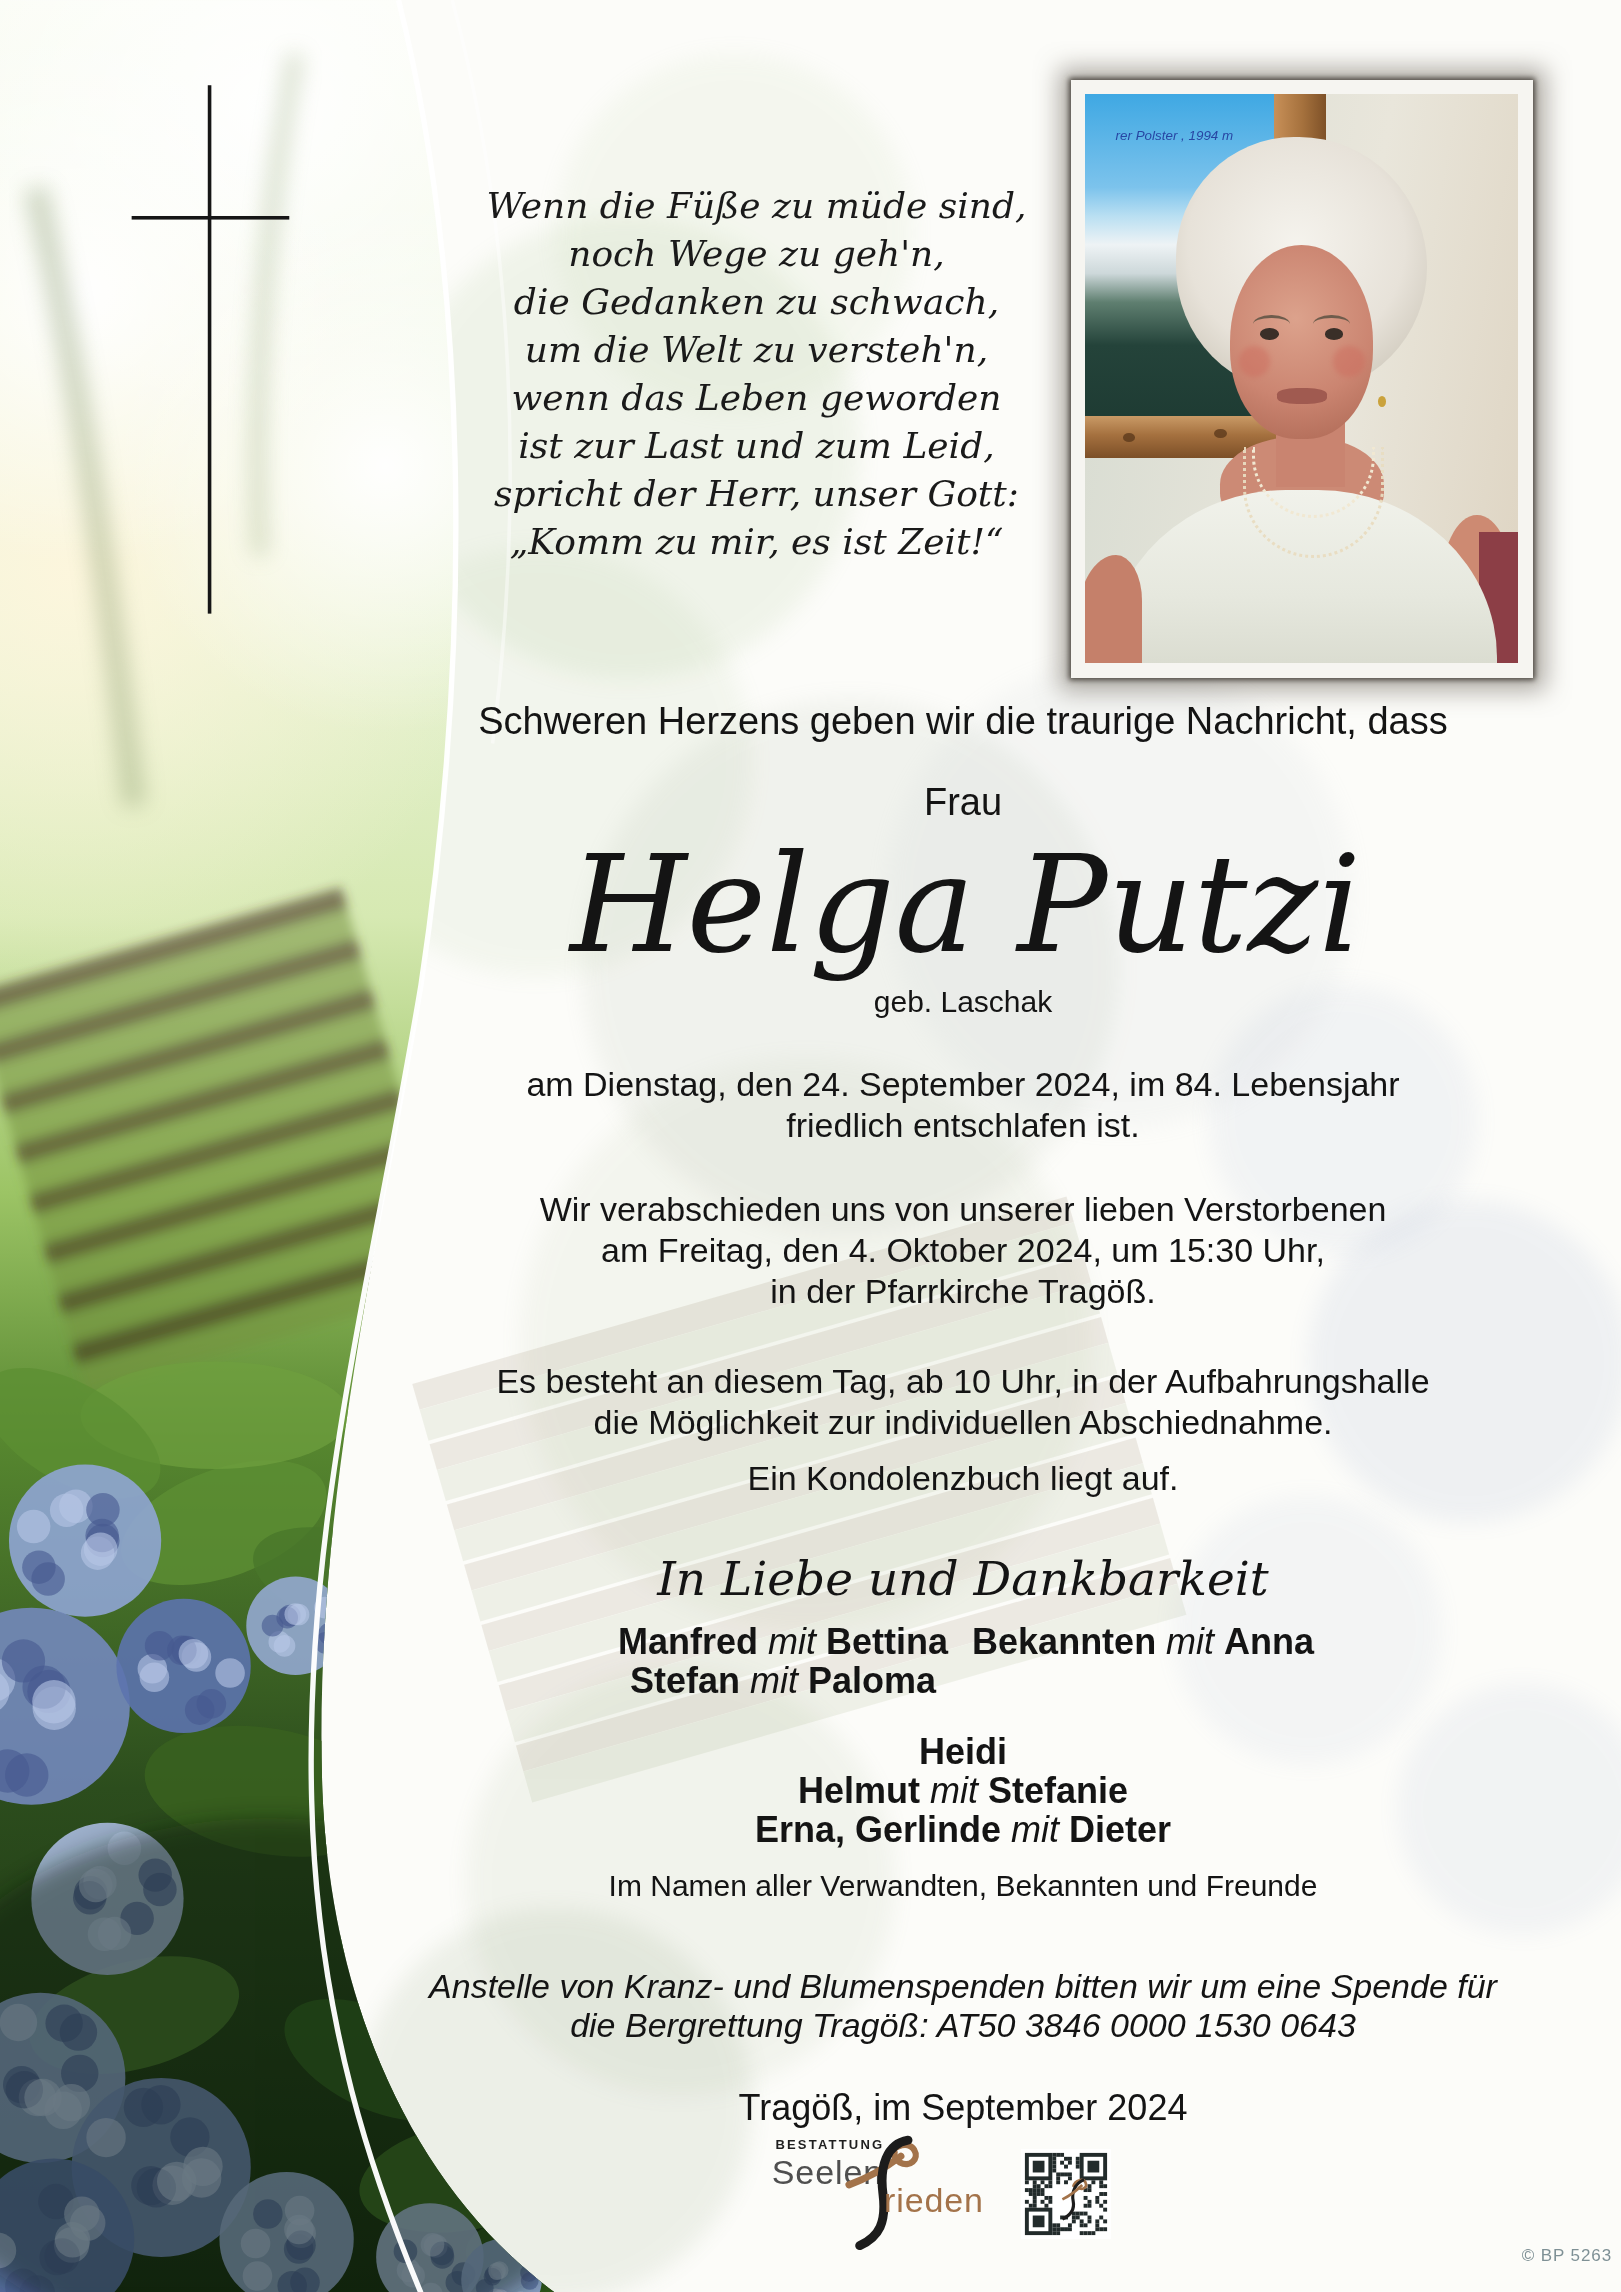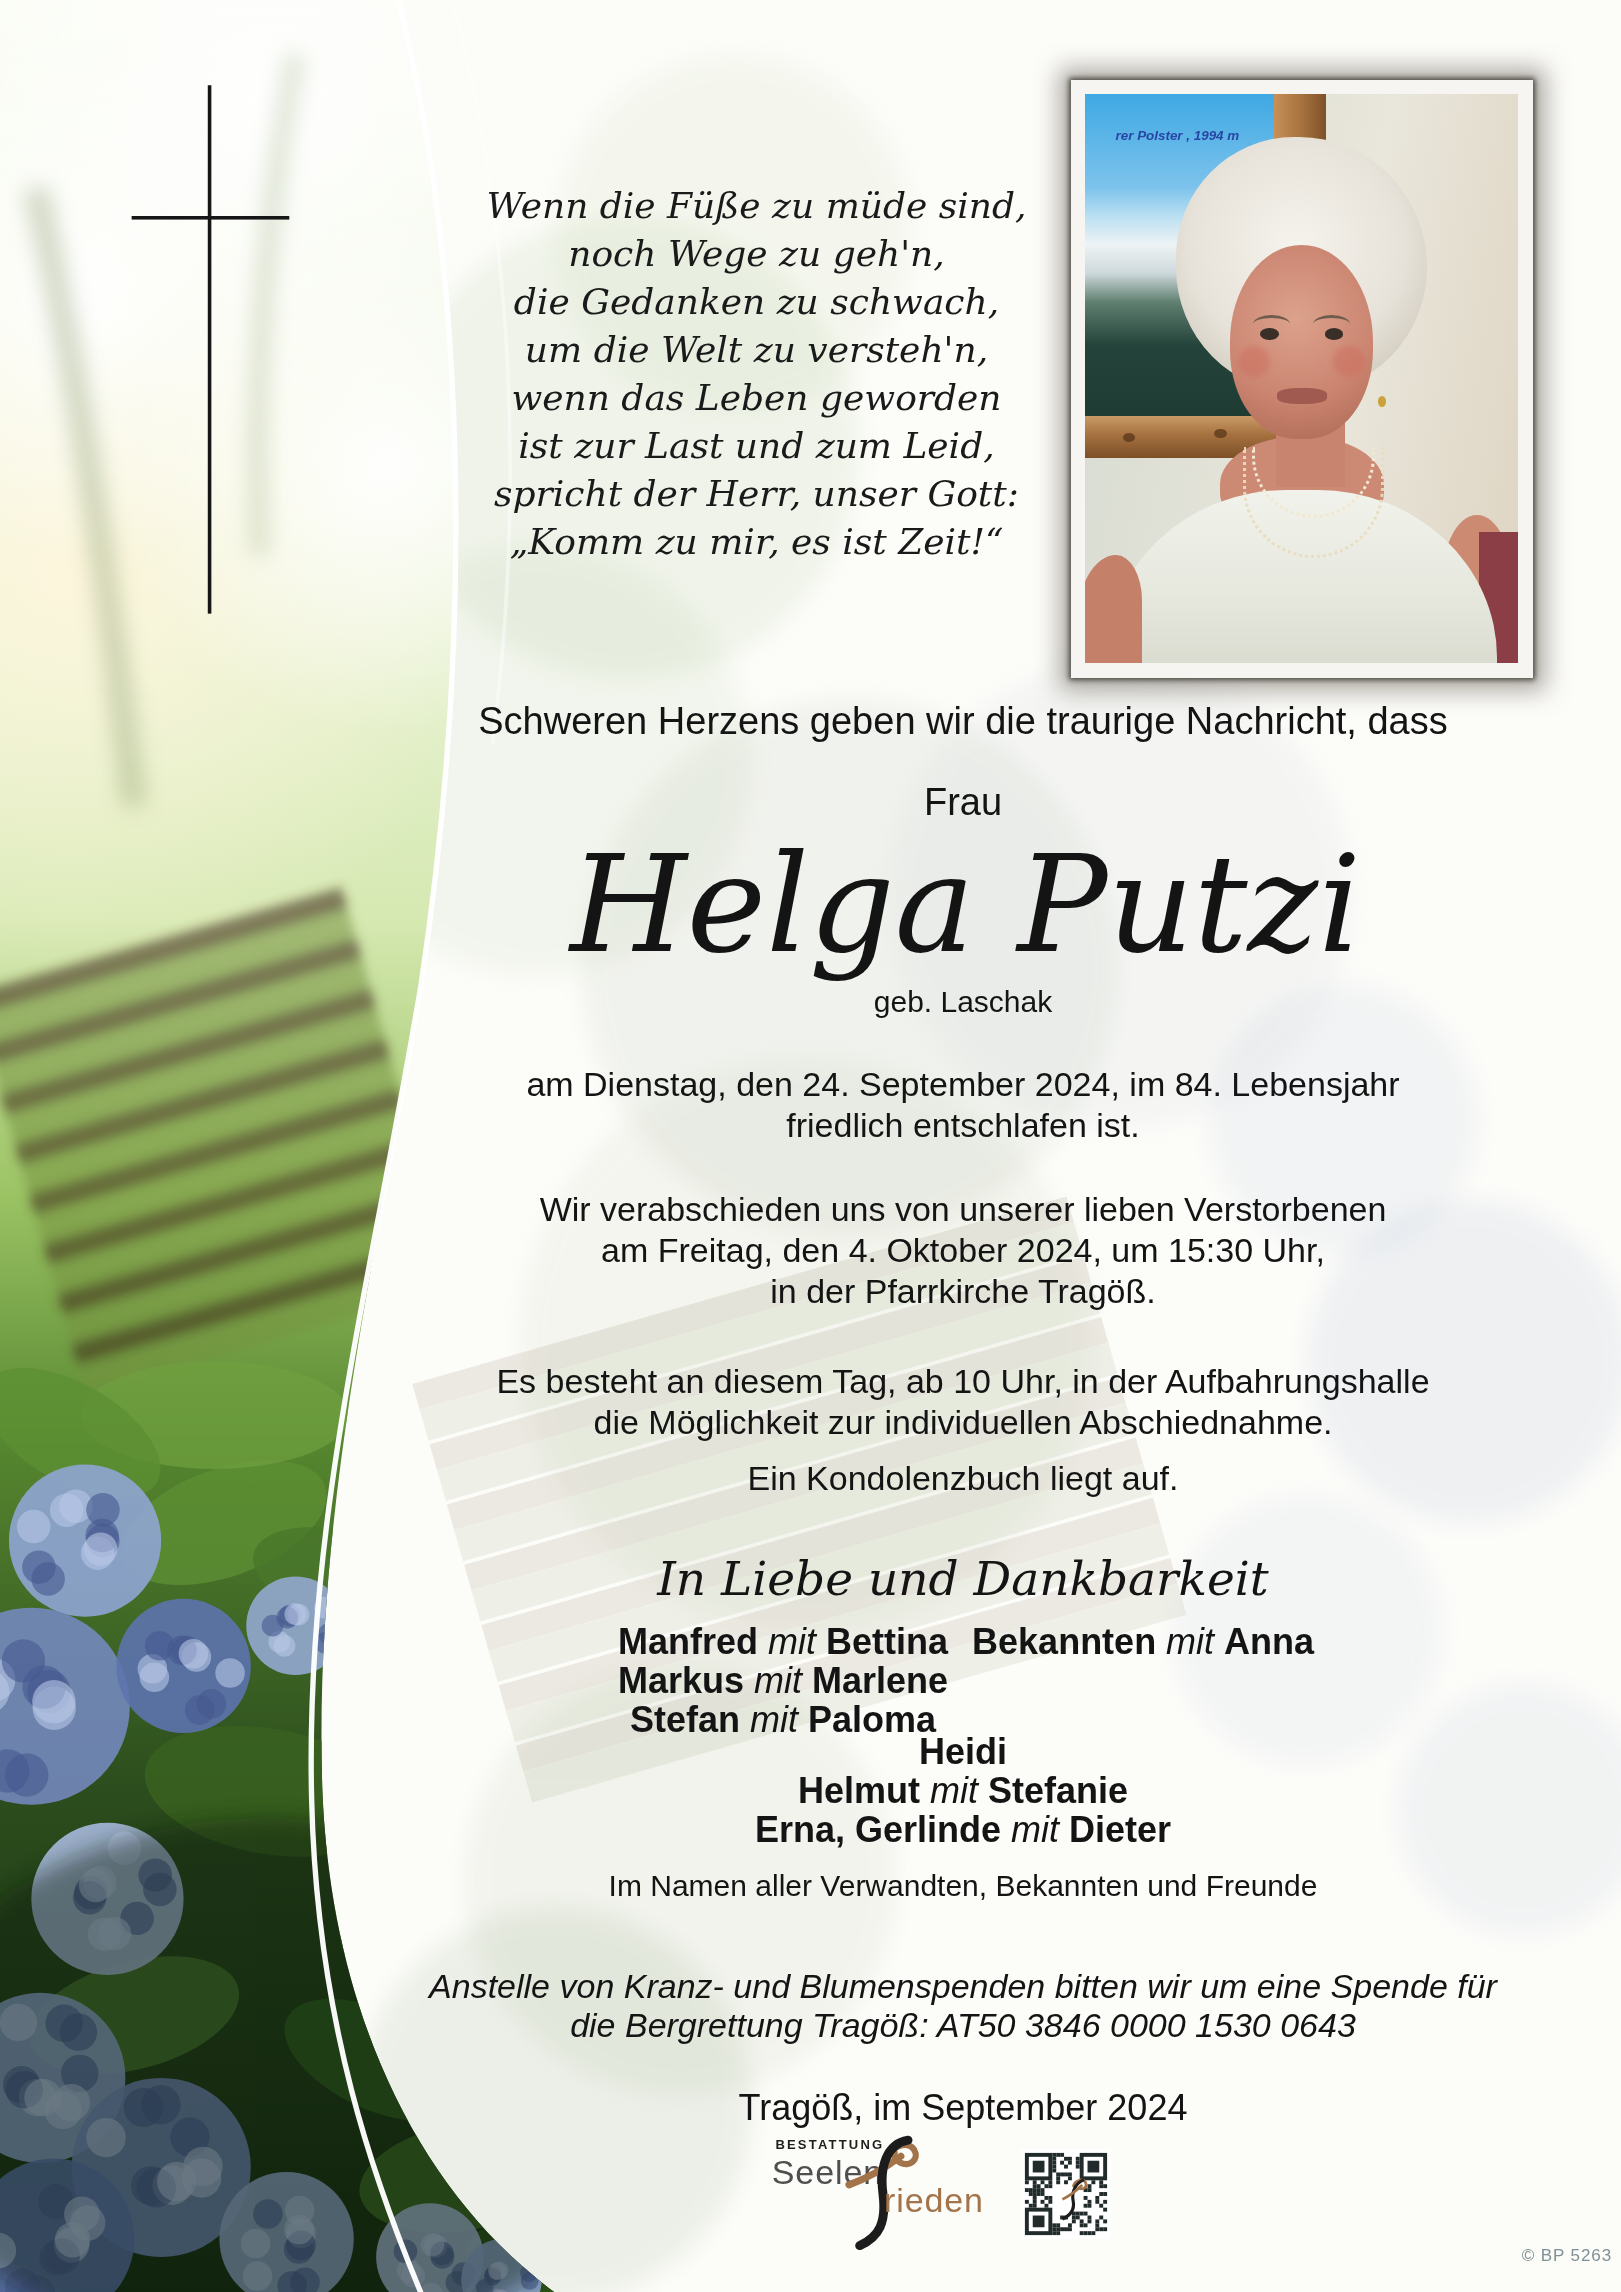--- a/index.html
+++ b/index.html
@@ -38,21 +38,21 @@
   
   .photo{
     left:1071px;top:80px;width:433px;height:569px;
     background:#f6f5f1;padding:14.3px;
     box-shadow:0 0 5.4px 1.8px rgba(55,50,44,.85), 0 0 23px 12.5px rgba(95,88,78,.5);
   }
   .photo-inner{position:relative;width:100%;height:100%;overflow:hidden;
     background:linear-gradient(100deg,#d6dbd1 0%,#e9e6db 58%,#ded4c2 100%);}
   .poster{position:absolute;left:0;top:0;width:46%;height:63%;
     background:linear-gradient(180deg,#3fa8e3 0%,#7cc3ec 26%,#b9dff2 34%,#eef3f5 42%,#cdd8da 50%,#5f7f70 58%,#24433a 70%,#1c3830 100%);}
-  .poster-caption{position:absolute;left:7%;top:6%;font-size:13.4px;color:#223a9c;font-style:italic;white-space:nowrap;opacity:.9;font-weight:bold;}
+  .poster-caption{position:absolute;left:7%;top:6%;font-size:13.4px;color:#223a9c;font-style:italic;white-space:nowrap;opacity:.9;}
   .wood-post{position:absolute;left:43.5%;top:0;width:12%;height:27%;
     background:linear-gradient(90deg,#c89058 0%,#a5713d 55%,#7e5128 100%);}
   .wood-rail{position:absolute;left:0;top:56.5%;width:48%;height:7.5%;
     background:linear-gradient(180deg,#c99a66 0%,#a5713f 45%,#7c4f27 100%);}
   .rail-knot{position:absolute;width:12.5px;height:9px;border-radius:50%;background:#5d3a1c;opacity:.8;}
   .hair{position:absolute;left:21%;top:7.5%;width:58%;height:45%;border-radius:48% 52% 50% 50%;
     background:radial-gradient(circle at 48% 42%, #f5f3ed 0%, #e7e2d9 55%, #cfc9bc 82%, #b9b2a4 100%);}
   .face{position:absolute;left:33.5%;top:26.5%;width:33%;height:34%;border-radius:50% 50% 46% 46%;
     background:radial-gradient(circle at 46% 38%, #dca28c 0%, #cb8571 55%, #b26d59 90%);}
   .brow{position:absolute;top:36%;width:26%;height:8%;border-top:3.6px solid #6e5c4c;border-radius:50%;}
@@ -382,21 +382,20 @@
   <div>Es besteht an diesem Tag, ab 10 Uhr, in der Aufbahrungshalle</div>
   <div>die Möglichkeit zur individuellen Abschiednahme.</div>
 </div>
 
 <div class="abs ctr para condolence">Ein Kondolenzbuch liegt auf.</div>
 
 <div class="abs ctr closing script">In Liebe und Dankbarkeit</div>
 
 <div class="abs ctr names col-left">
   <div class="mrow"><b>Manfred</b><span class="mit">mit</span><b>Bettina</b></div>
-  <div class="mrow"><b>Markus</b><span class="mit">mit</span><b>Marlene</b></div>
   <div class="mrow"><b>Stefan</b><span class="mit">mit</span><b>Paloma</b></div>
 </div>
 <div class="abs ctr names col-right">
   <div class="mrow"><b>Bekannten</b><span class="mit">mit</span><b>Anna</b></div>
 </div>
 <div class="abs ctr names col-center">
   <div class="mrow"><b>Heidi</b><b></b></div>
   <div class="mrow"><b>Helmut</b><span class="mit">mit</span><b>Stefanie</b></div>
   <div class="mrow"><b>Erna, Gerlinde</b><span class="mit">mit</span><b>Dieter</b></div>
 </div>

